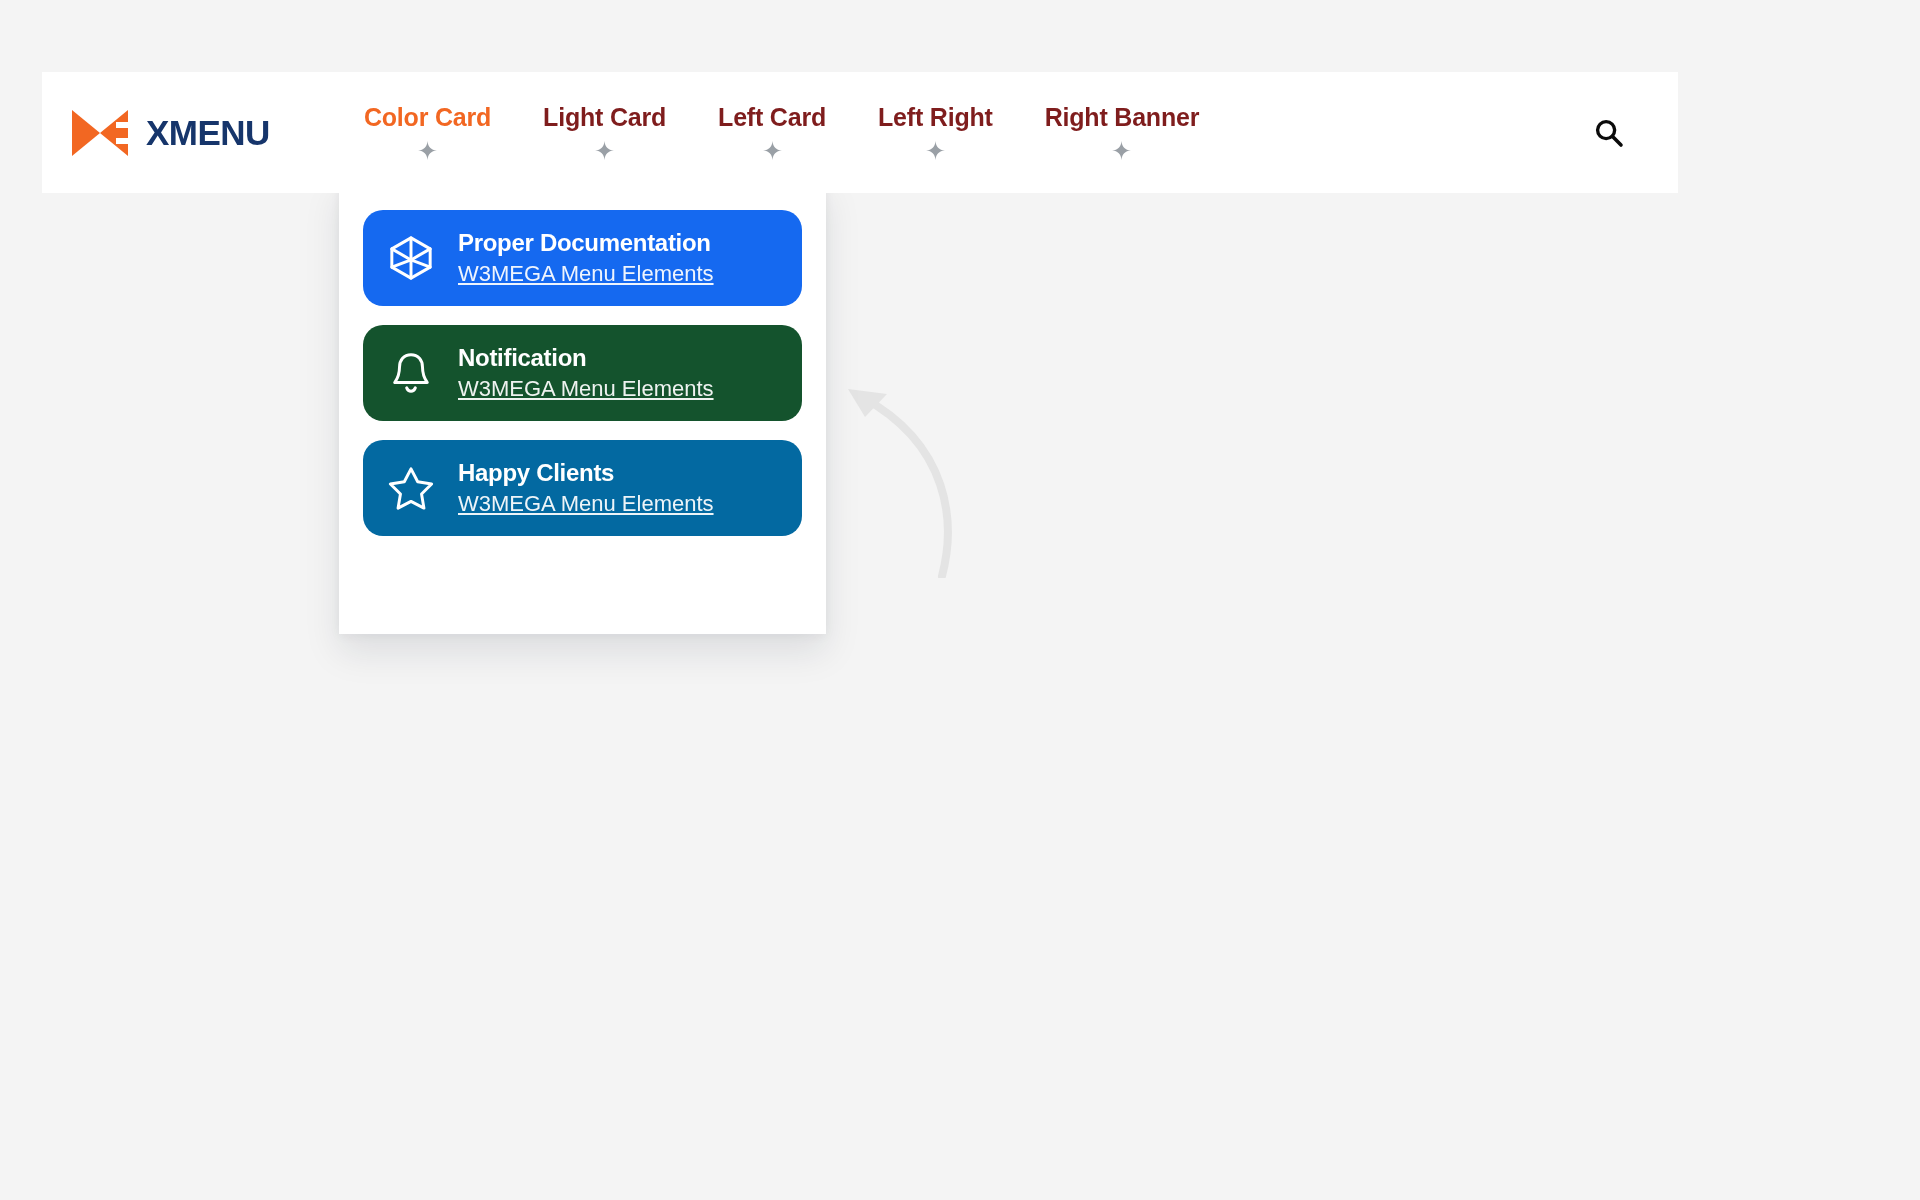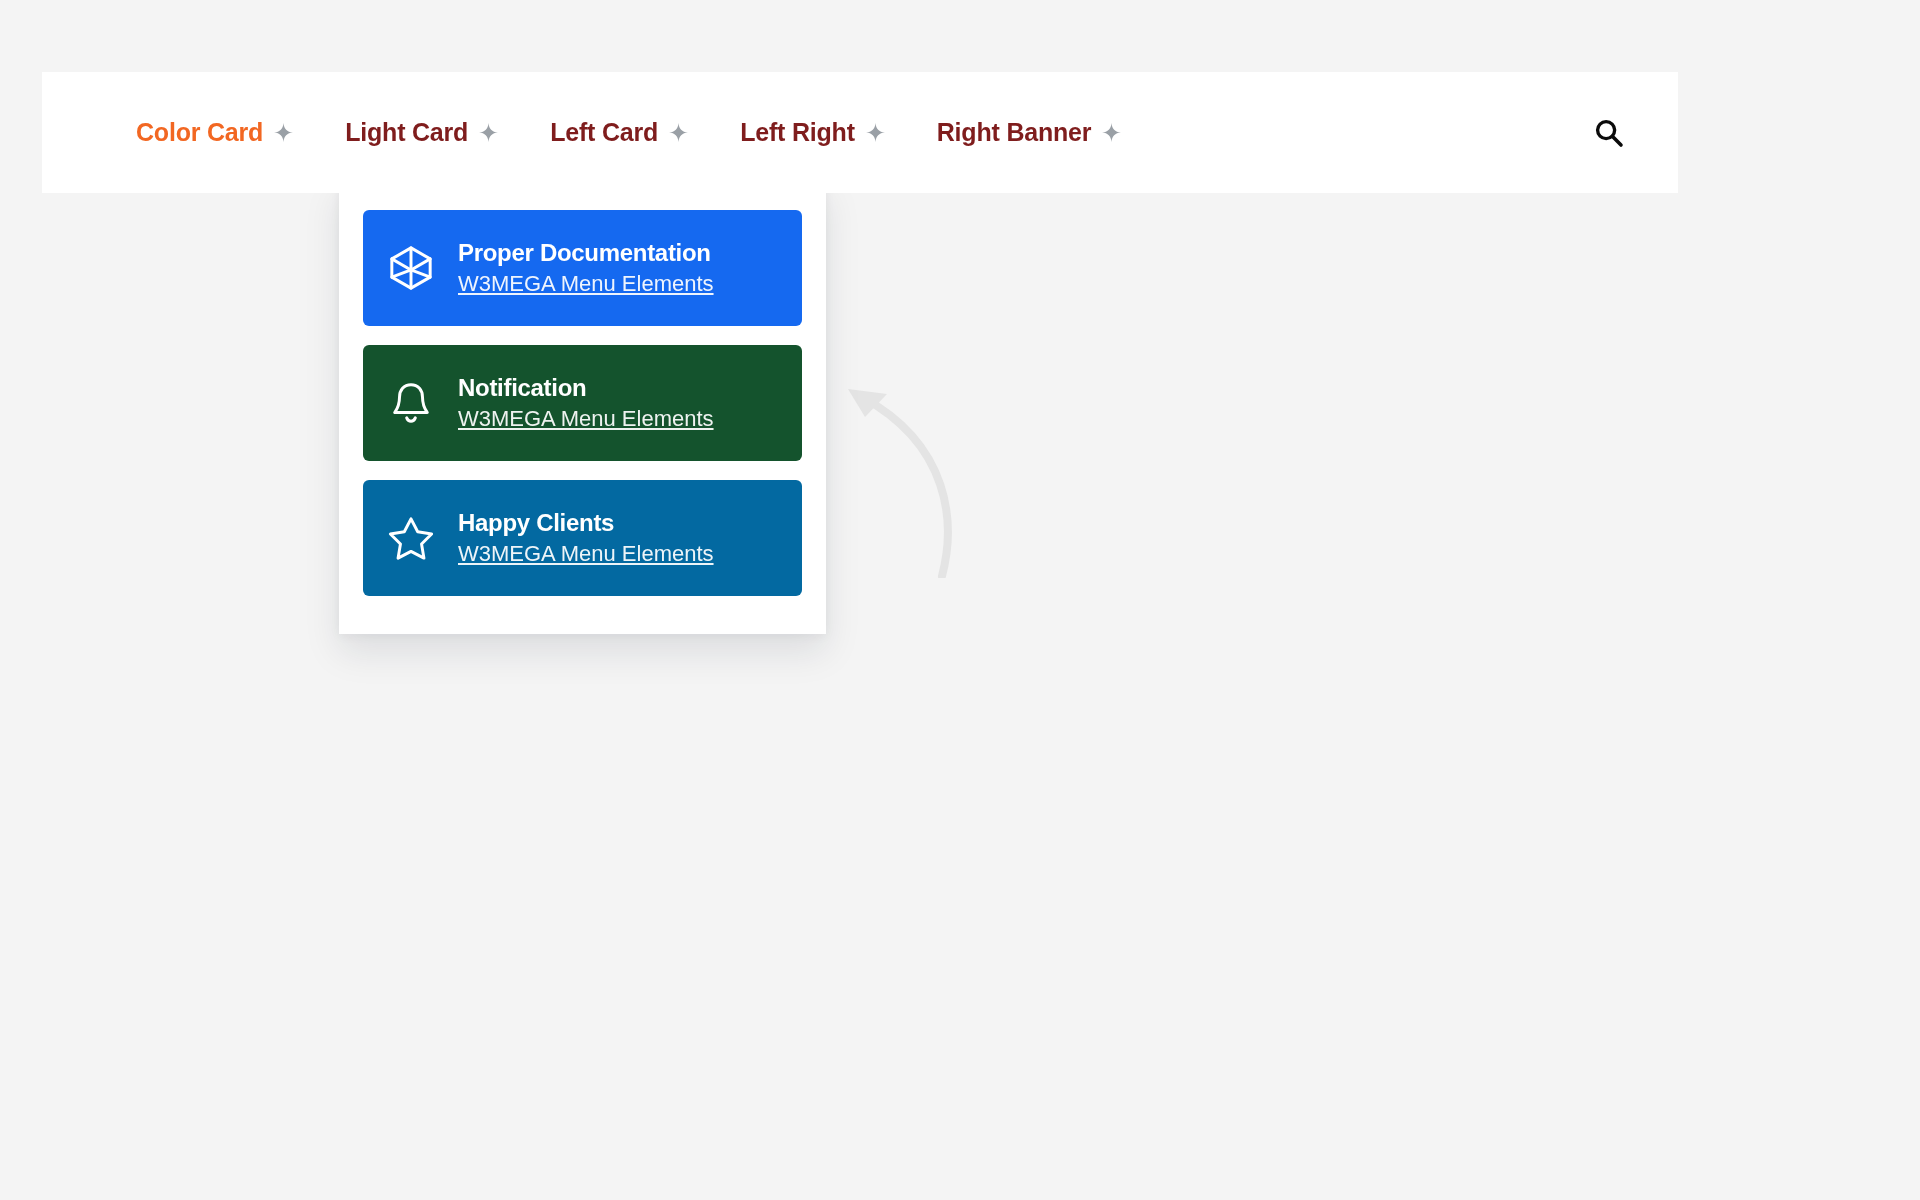--- a/index.html
+++ b/index.html
@@ -61,20 +61,21 @@
     gap: 0;
   }
 
   .nav-item {
     display: flex;
     align-items: center;
     gap: 11px;
     padding: 0 26px;
     cursor: pointer;
     white-space: nowrap;
+    flex-direction: column;
   }
 
   .nav-label {
     font-size: 25px;
     font-weight: 700;
     color: #7f1d1d;
     line-height: 1;
     letter-spacing: -0.2px;
   }
 
@@ -105,22 +106,22 @@
     background: #ffffff;
     box-shadow: 0 18px 34px rgba(20,28,48,0.10), 0 2px 10px rgba(20,28,48,0.05);
     padding: 32px 24px 27px 24px;
     z-index: 2;
     display: flex;
     flex-direction: column;
     gap: 19px;
   }
 
   .card {
-    height: 116px;
-    border-radius: 6px;
+    height: 96px;
+    border-radius: 20px;
     display: flex;
     align-items: center;
     padding-left: 25px;
     gap: 24px;
     cursor: pointer;
   }
 
   .card-icon {
     width: 46px;
     height: 46px;
@@ -155,20 +156,27 @@
     width: 130px;
     height: 205px;
     z-index: 1;
   }
 </style>
 </head>
 <body>
 
 <div class="header">
 
+  <div class="brand">
+    <svg class="brand-mark" viewBox="0 0 62 50">
+      <path fill="#f26722" d="M2 2 L2 48 L30 25 Z"></path>
+      <path fill="#f26722" d="M2 2 L30 25 L58 2 L58 14 L46 14 L46 20 L58 20 L58 30 L46 30 L46 36 L58 36 L58 48 L30 25 Z"></path>
+    </svg>
+    <div class="brand-name">XMENU</div>
+  </div>
 
   <nav class="nav">
 
     <div class="nav-item active">
       <span class="nav-label">Color Card</span>
       <svg class="sparkle" viewBox="0 0 20 20">
         <path fill="#9aa0a6" d="M10 0 C10.6 6.4 13.6 9.4 20 10 C13.6 10.6 10.6 13.6 10 20 C9.4 13.6 6.4 10.6 0 10 C6.4 9.4 9.4 6.4 10 0 Z"></path>
       </svg>
     </div>
 

